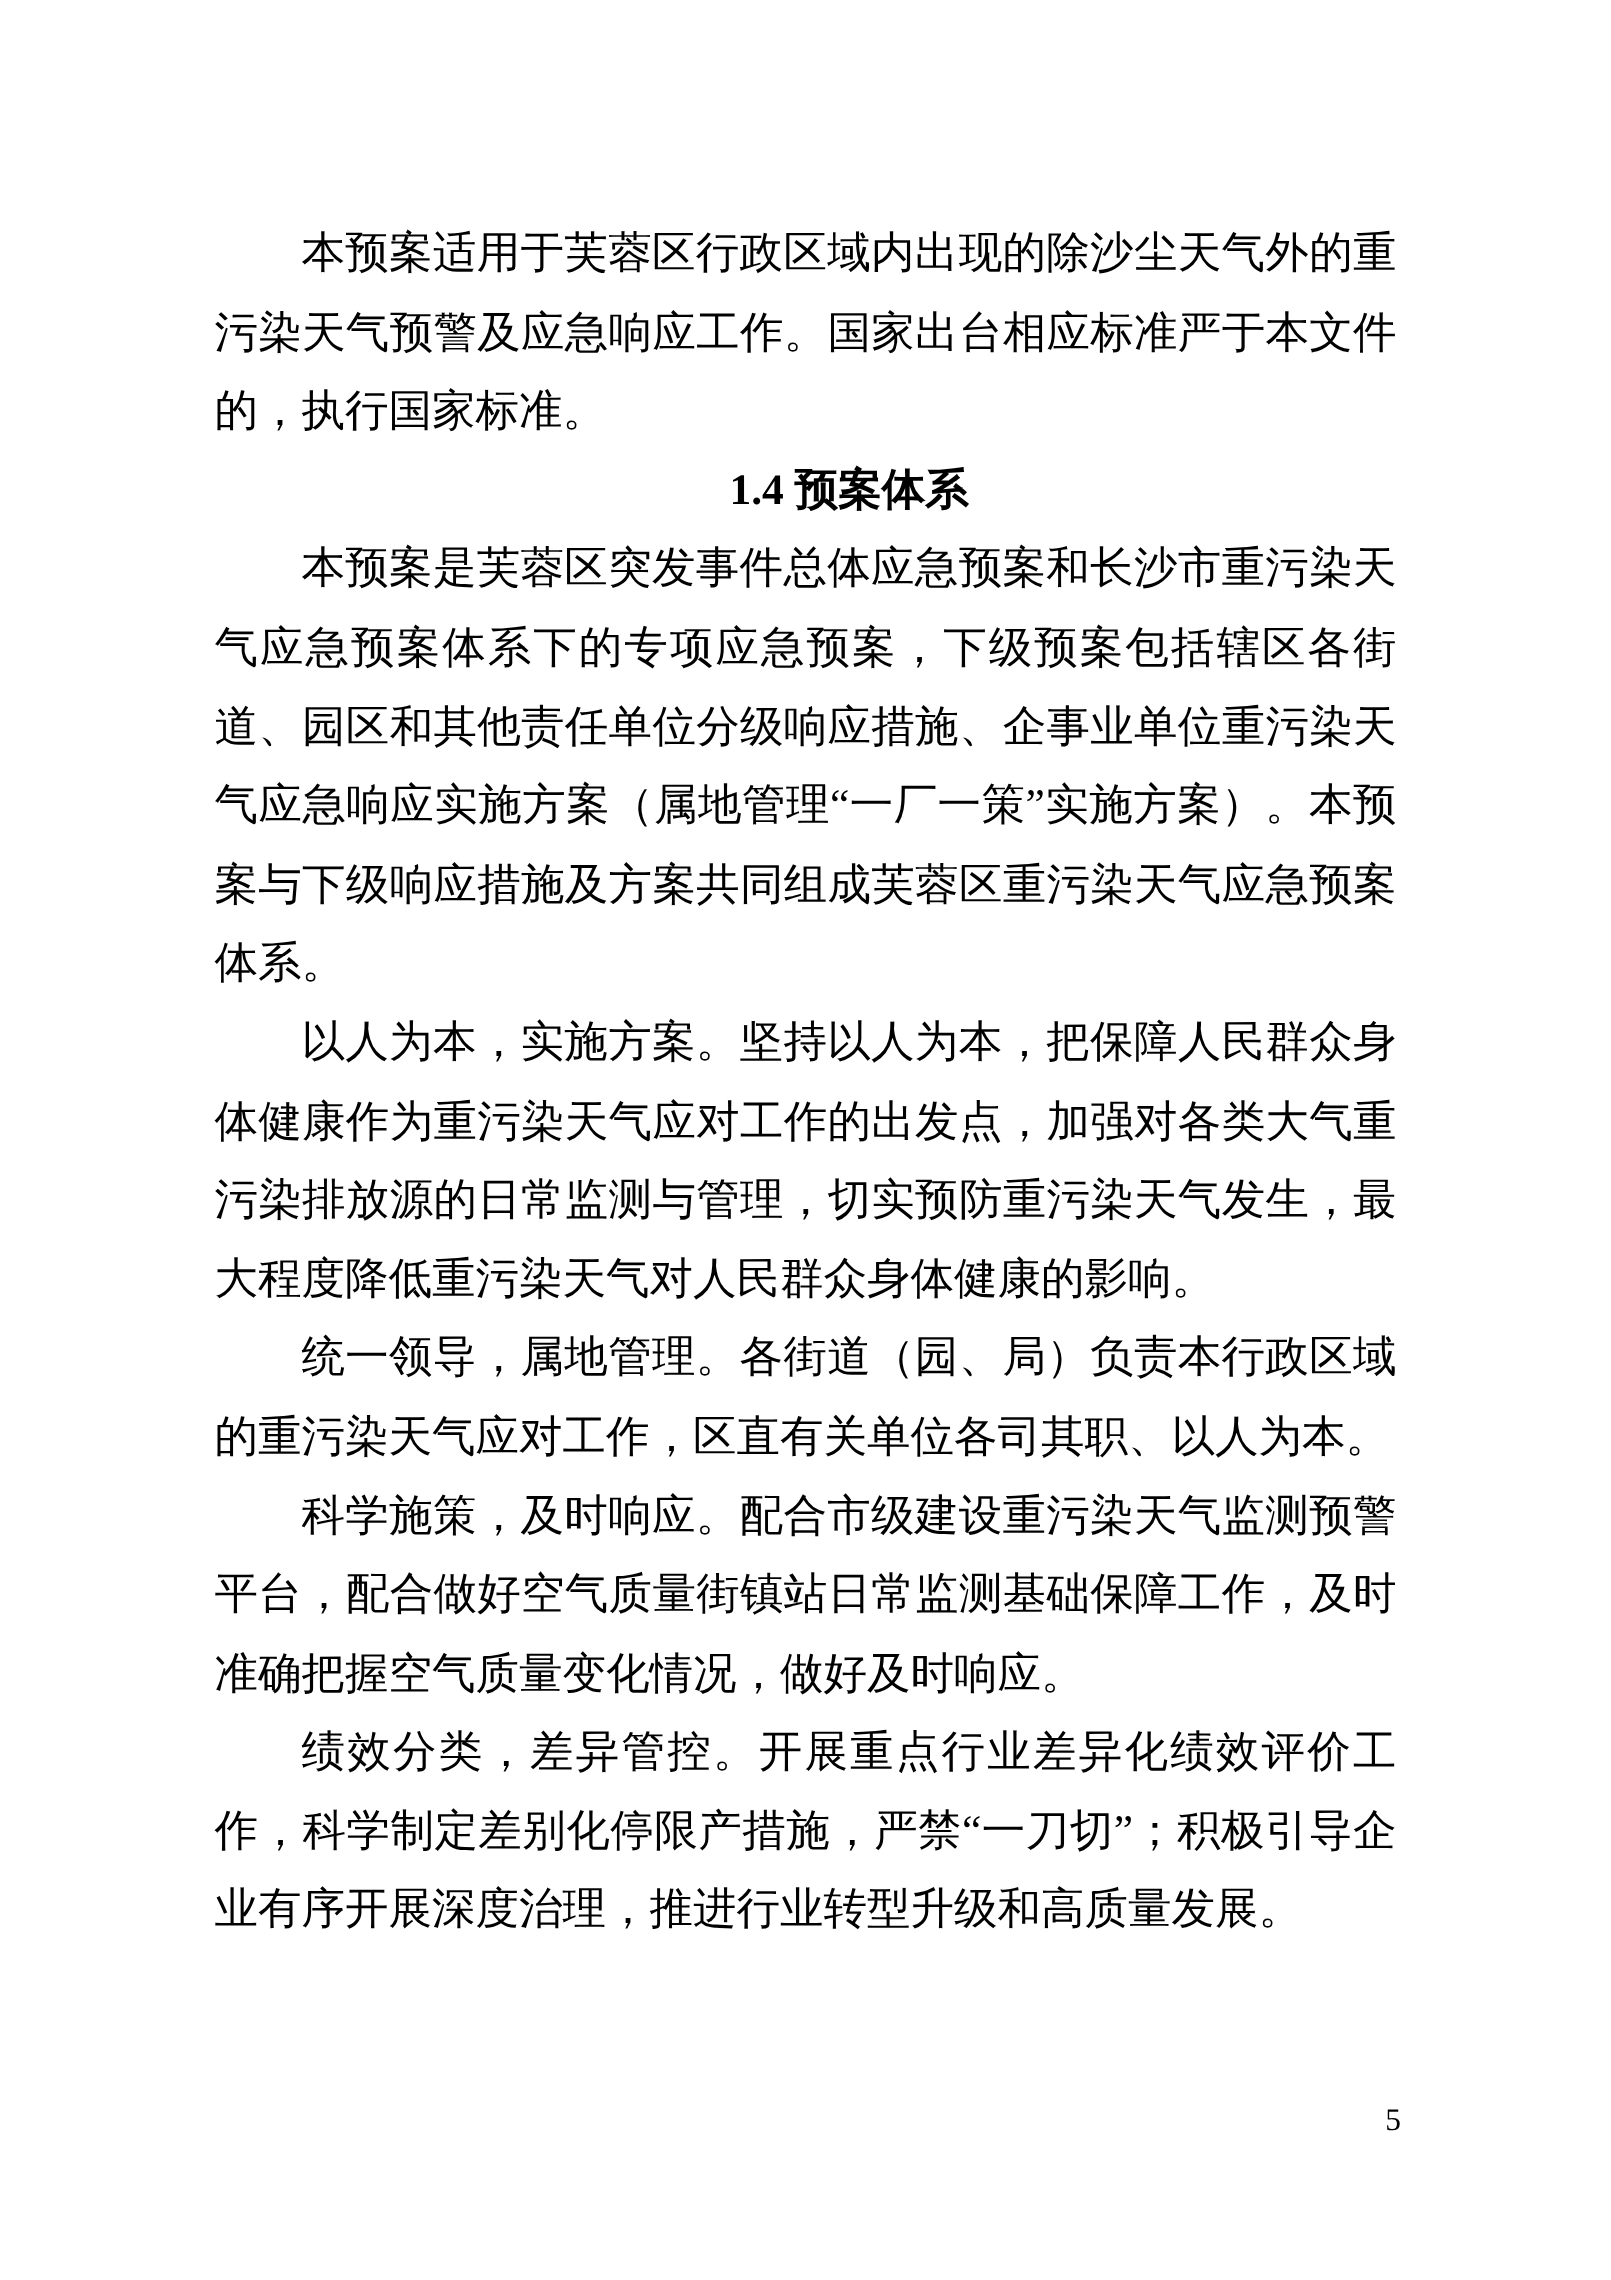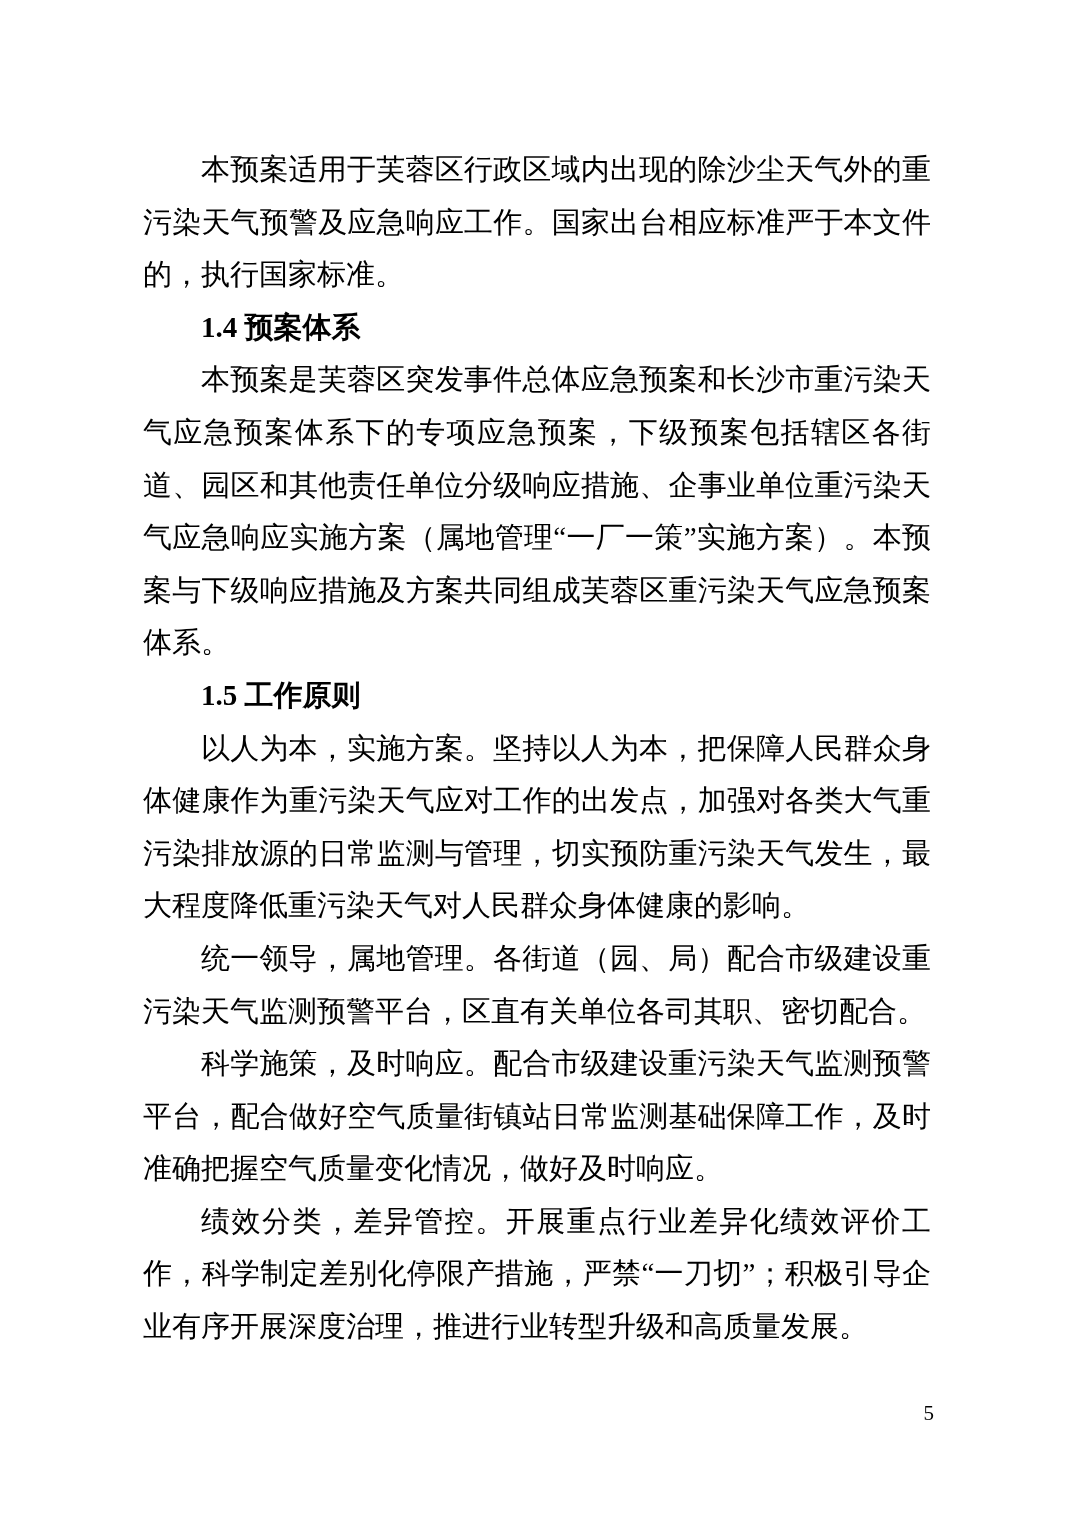--- a/index.html
+++ b/index.html
@@ -31,39 +31,38 @@
     margin: 0;
     text-indent: 2em;
     font-weight: normal;
   }
   .heading {
     margin: 0;
     text-indent: 2em;
     font-size: 29px;
     font-weight: bold;
     line-height: 52.6px;
-    text-align: left;
+    text-align: center;
   }
   .page-number {
     position: absolute;
     top: 1398px;
     right: 140px;
     font-size: 21px;
     line-height: 30px;
     color: #000000;
   }
 </style>
 </head>
 <body>
 
 <div class="page">
   <div class="content">
     <p class="para">本预案适用于芙蓉区行政区域内出现的除沙尘天气外的重污染天气预警及应急响应工作。国家出台相应标准严于本文件的，执行国家标准。</p>
     <h2 class="heading">1.4 预案体系</h2>
     <p class="para">本预案是芙蓉区突发事件总体应急预案和长沙市重污染天气应急预案体系下的专项应急预案，下级预案包括辖区各街道、园区和其他责任单位分级响应措施、企事业单位重污染天气应急响应实施方案（属地管理“一厂一策”实施方案）。本预案与下级响应措施及方案共同组成芙蓉区重污染天气应急预案体系。</p>
-    <h2 class="heading">1.5 工作原则</h2>
     <p class="para">以人为本，实施方案。坚持以人为本，把保障人民群众身体健康作为重污染天气应对工作的出发点，加强对各类大气重污染排放源的日常监测与管理，切实预防重污染天气发生，最大程度降低重污染天气对人民群众身体健康的影响。</p>
-    <p class="para">统一领导，属地管理。各街道（园、局）配合市级建设重污染天气监测预警平台，区直有关单位各司其职、密切配合。</p>
+    <p class="para">统一领导，属地管理。各街道（园、局）负责本行政区域的重污染天气应对工作，区直有关单位各司其职、以人为本。</p>
     <p class="para">科学施策，及时响应。配合市级建设重污染天气监测预警平台，配合做好空气质量街镇站日常监测基础保障工作，及时准确把握空气质量变化情况，做好及时响应。</p>
     <p class="para">绩效分类，差异管控。开展重点行业差异化绩效评价工作，科学制定差别化停限产措施，严禁“一刀切”；积极引导企业有序开展深度治理，推进行业转型升级和高质量发展。</p>
   </div>
   <div class="page-number">5</div>
 </div>
 
 </body></html>

